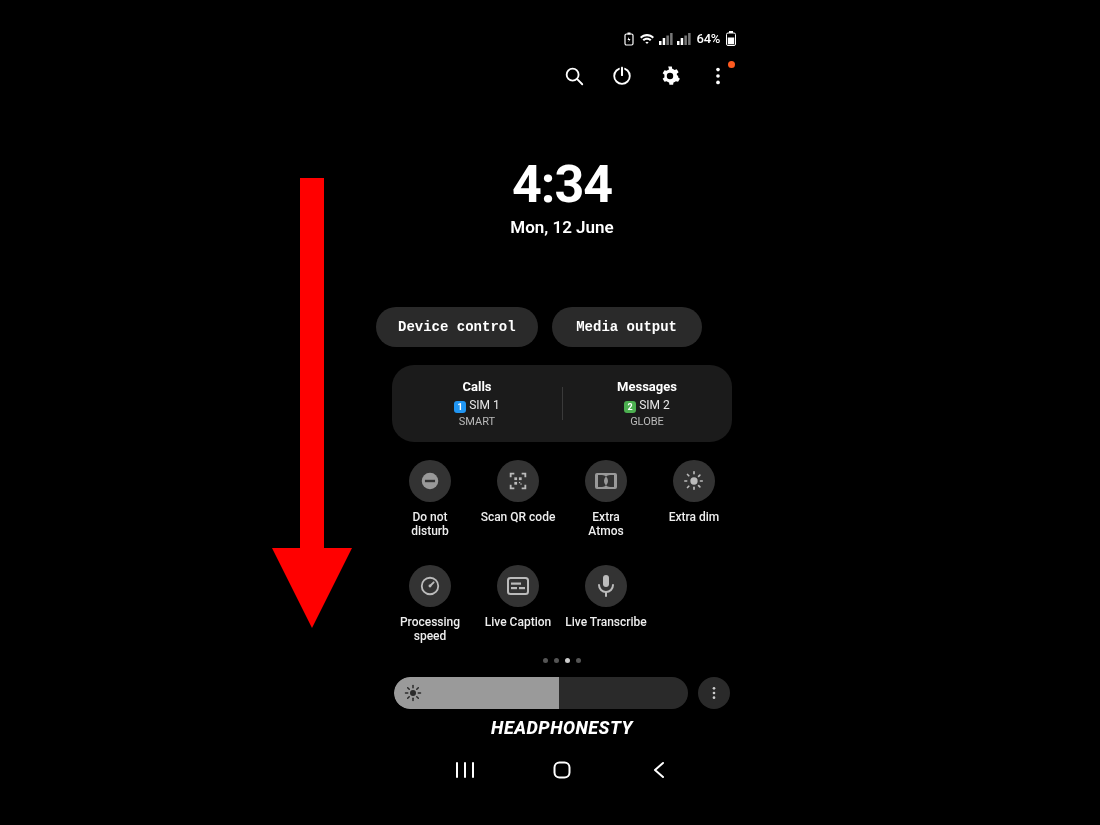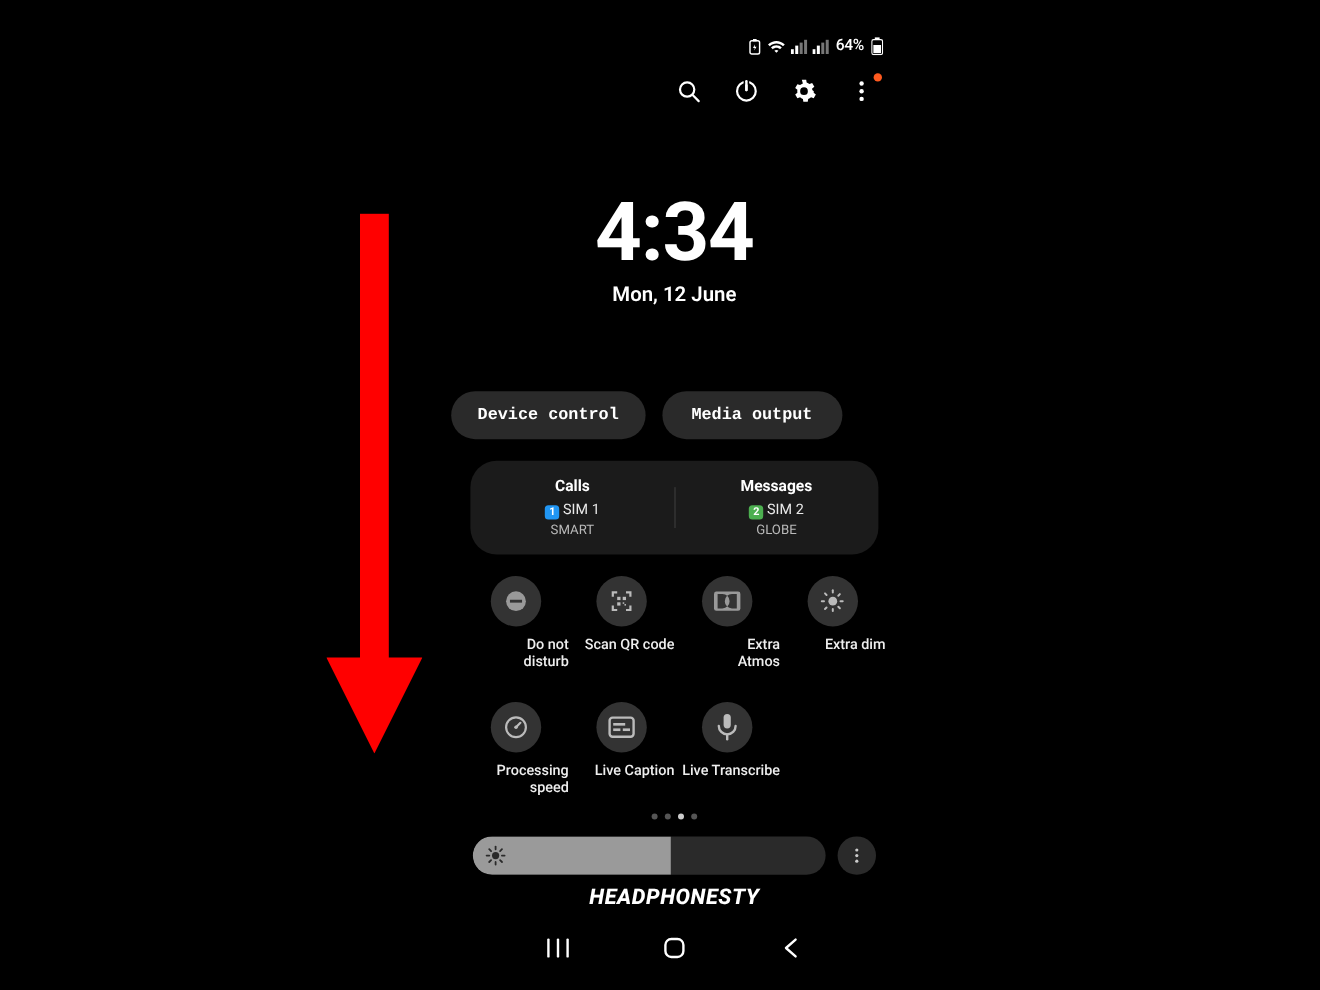--- a/index.html
+++ b/index.html
@@ -49,21 +49,21 @@
   }
   .notif-dot {
     position:absolute;
     top:-3px; right:-5px;
     width:7px; height:7px;
     background:#ff5a1f;
     border-radius:50%;
   }
   
   .clock-wrap { text-align:center; margin-top: 66px; }
-  .clock { font-size: 68px; font-weight: 700; letter-spacing: -1px; }
+  .clock { font-size: 52px; font-weight: 700; letter-spacing: -1px; }
   .date { font-size: 17px; font-weight: 600; margin-top: 2px; }
   
   .pills {
     display:flex; gap:14px; justify-content:flex-start;
     margin-top: 70px;
     font-family: Liberation Mono, monospace;
   }
   .pill {
     background:#2a2a2a;
     border-radius: 999px;
@@ -113,21 +113,21 @@
   .chip1 { background:#2196f3; }
   .chip2 { background:#4caf50; }
   
   .tiles {
     margin-top: 18px;
     display:grid;
     grid-template-columns: repeat(4, 1fr);
     row-gap: 26px;
     padding: 0 10px;
   }
-  .tile { text-align:right; cursor:pointer; }
+  .tile { text-align:center; cursor:pointer; }
   .tile .circ {
     width:42px; height:42px;
     background:#333;
     border-radius:50%;
     margin:0 auto 8px auto;
     display:flex; align-items:center; justify-content:center;
   }
   .tile .lbl {
     font-size:12px;
     font-weight:500;

